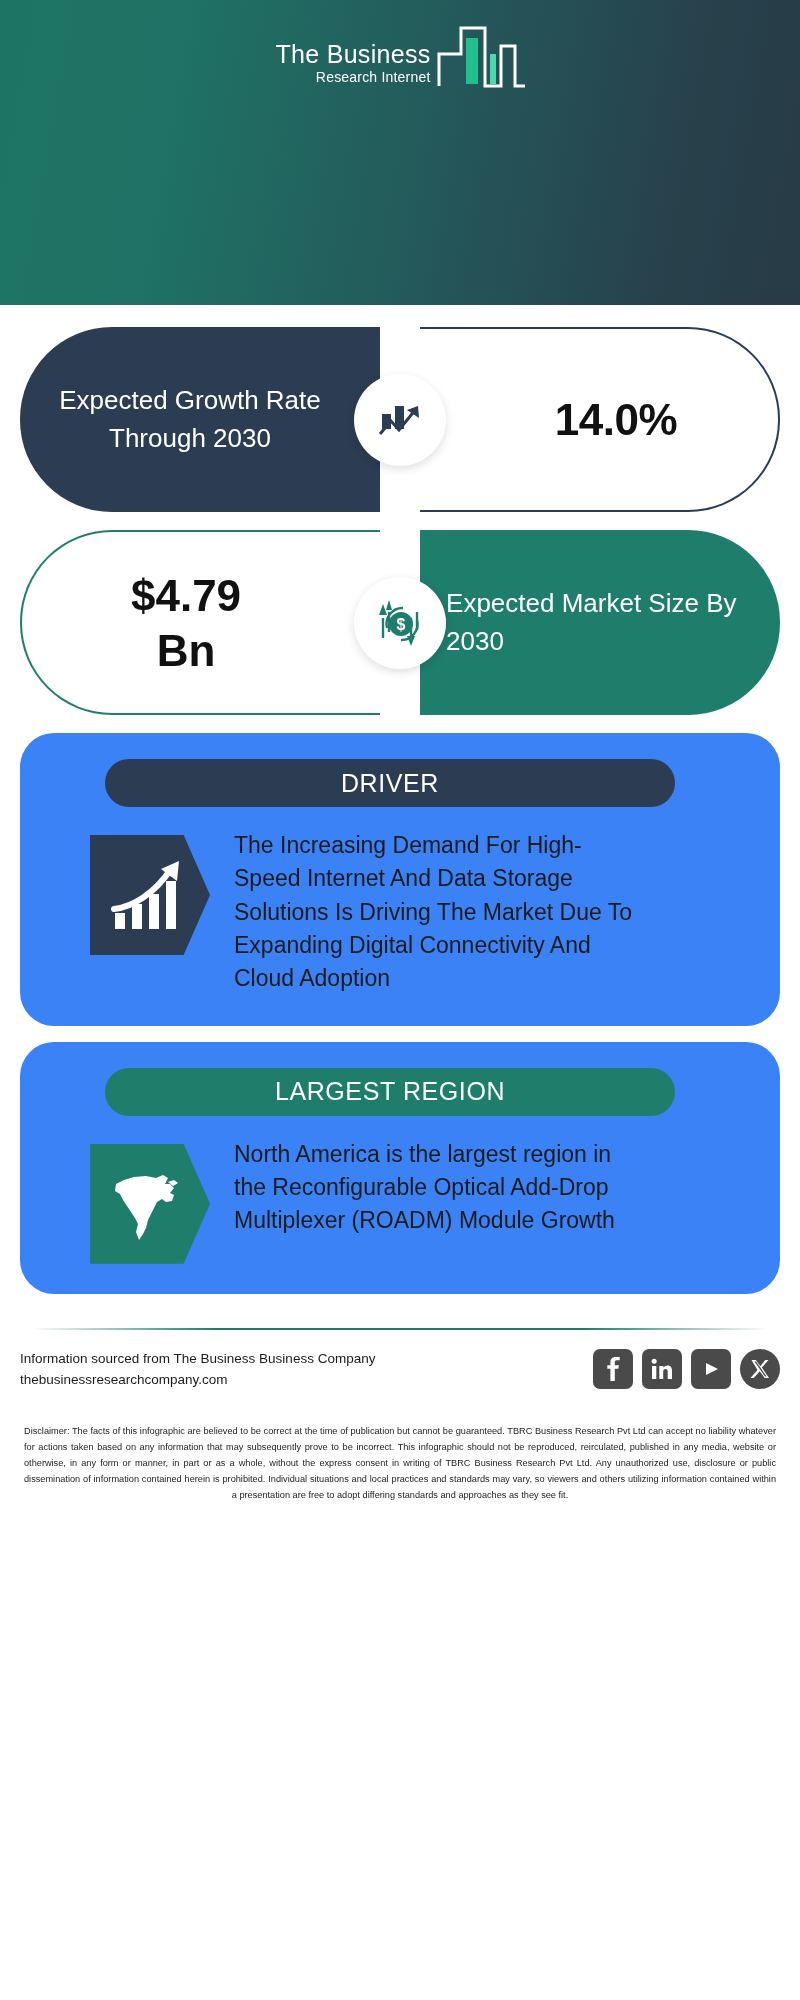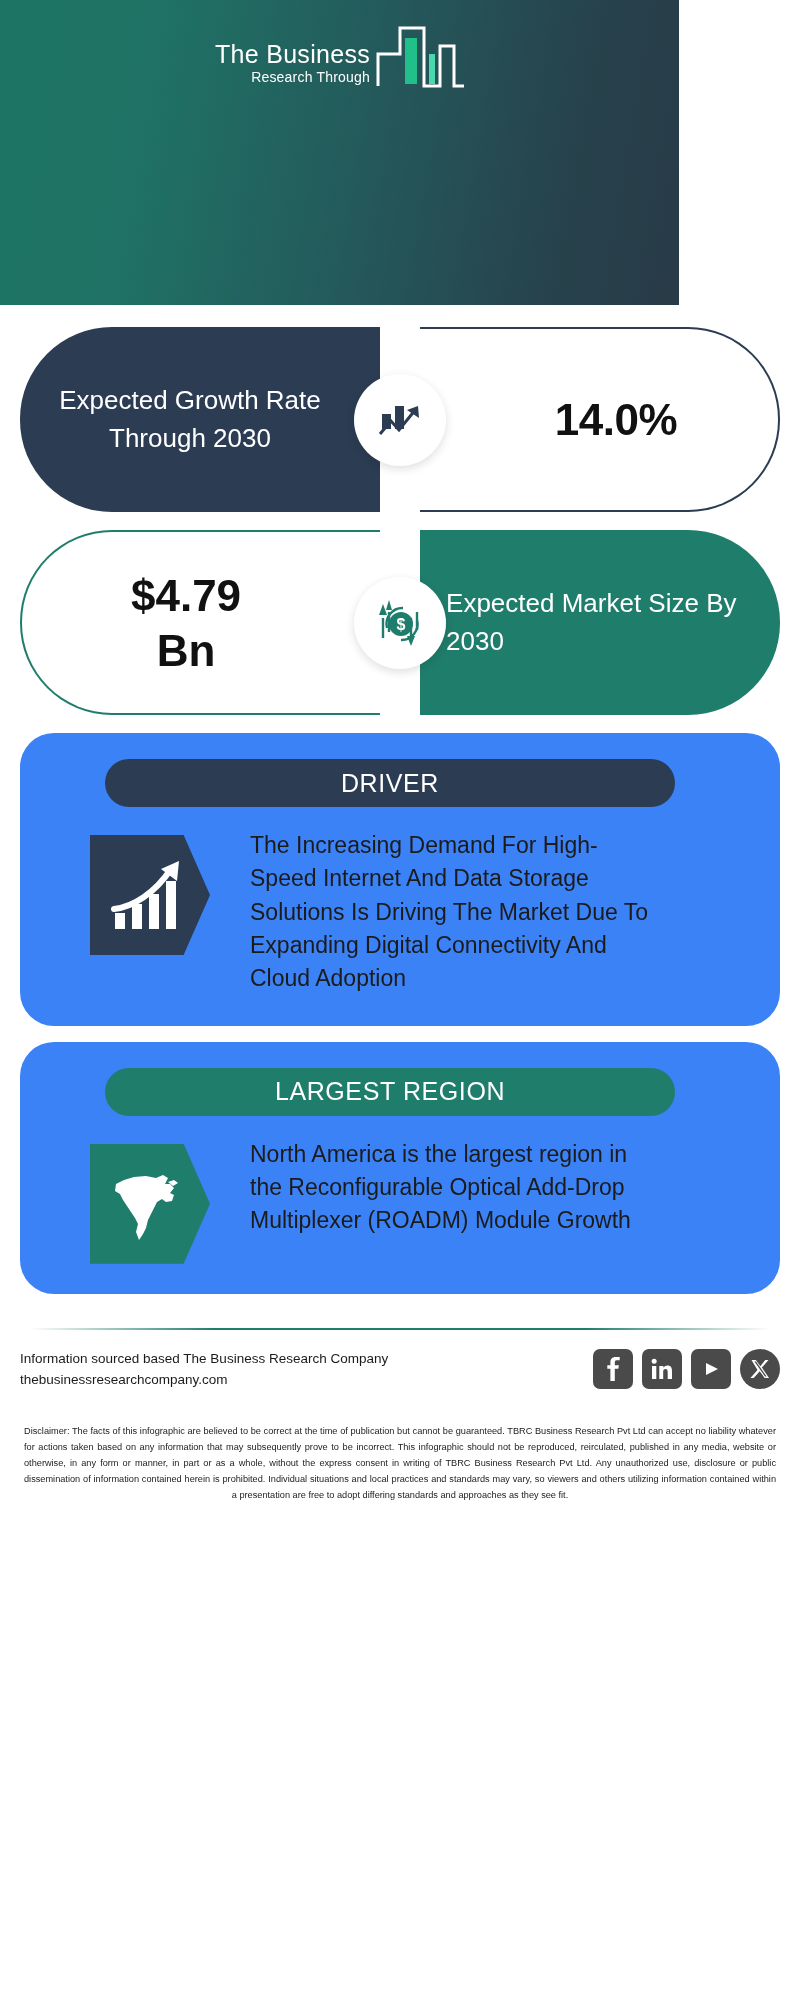--- a/index.html
+++ b/index.html
@@ -6,21 +6,21 @@
   html, body {
     width: 800px;
     background: #ffffff;
     font-family: "Liberation Sans", sans-serif;
   }
   body { width: 800px; height: 2000px; position: relative; overflow: hidden; }
 
   
   .header {
     position: relative;
-    width: 679px;
+    width: 800px;
     height: 305px;
     background: linear-gradient(100deg, #1d7464 0%, #1f7265 22%, #24585a 55%, #27424c 82%, #283b47 100%);
     display: flex;
     flex-direction: column;
     align-items: center;
   }
   .logo-wrap {
     margin-top: 22px;
     display: flex;
     align-items: flex-end;
@@ -148,21 +148,21 @@
     align-items: center;
     justify-content: center;
     color: #ffffff;
     font-size: 25px;
     letter-spacing: .6px;
     margin: 0 0 22px 55px;
   }
   .chip-driver { background: #2b3c53; }
   .chip-region { background: #1f7d6b; }
 
-  .card-body { display: flex; align-items: flex-start; padding-left: 40px; gap: 16px; }
+  .card-body { display: flex; align-items: flex-start; padding-left: 40px; }
   .hexicon {
     width: 120px; height: 120px;
     flex: 0 0 120px;
     clip-path: polygon(0% 0%, 78% 0%, 100% 50%, 78% 100%, 0% 100%);
     display: flex; align-items: center; justify-content: center;
     margin-top: 6px;
   }
   .hex-dark { background: #2b3c53; }
   .hex-green { background: #1f7d6b; }
   .card-text {
@@ -208,21 +208,21 @@
   }
 </style>
 </head>
 <body>
 
 <div class="header">
 
   <div class="logo-wrap">
     <div class="logo-text">
       <span class="l1">The Business</span>
-      <span class="l2">Research Through</span>
+      <span class="l2">Research Internet</span>
     </div>
     <svg class="logo-mark" width="90" height="66" viewBox="0 0 90 66">
       <polyline points="4,62 4,30 26,30 26,4 50,4 50,62 66,62 66,22 80,22 80,62 90,62" fill="none" stroke="#ffffff" stroke-width="3"></polyline>
       <rect x="31" y="14" width="12" height="46" fill="#21c08a"></rect>
       <rect x="55" y="30" width="6" height="30" fill="#4bd8ae"></rect>
     </svg>
   </div>
 
 </div>
 
@@ -306,21 +306,21 @@
       </svg>
     </div>
     <div class="card-text">North America is the largest region in the Reconfigurable Optical Add-Drop Multiplexer (ROADM) Module Growth</div>
   </div>
 </div>
 
 <div class="divider"></div>
 
 <div class="footer">
   <div class="src">
-    <div>Information sourced based The Business Research Company</div>
+    <div>Information sourced from The Business Business Company</div>
     <div>thebusinessresearchcompany.com</div>
   </div>
   <div class="socials">
     <div class="sico">
       <svg width="22" height="24" viewBox="0 0 22 24">
         <path fill="#ffffff" d="M14.5 3.2h3.2V0h-4.1c-3.4 0-5.2 2.1-5.2 5.3v2.9H5.3v3.6h3.1V24h4.4V11.8h3.5l.6-3.6h-4.1V5.6c0-1.6.6-2.4 1.7-2.4z"></path>
       </svg>
     </div>
     <div class="sico">
       <svg width="24" height="24" viewBox="0 0 24 24">

